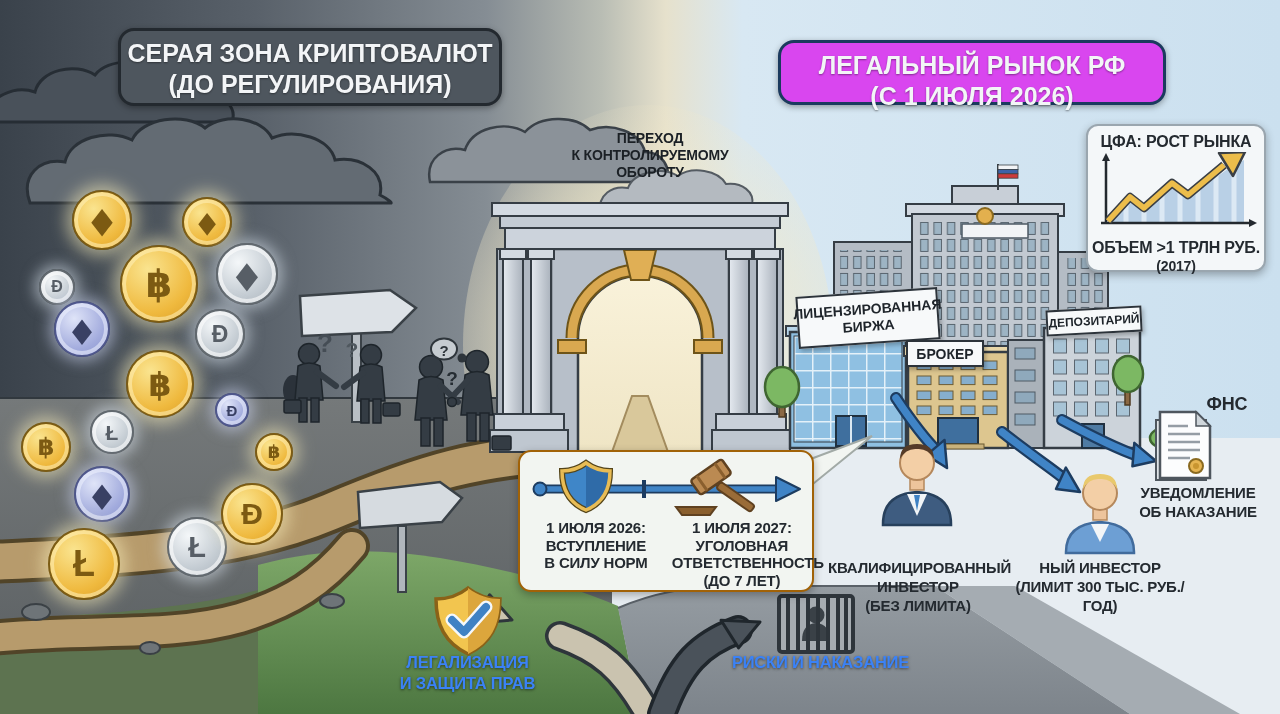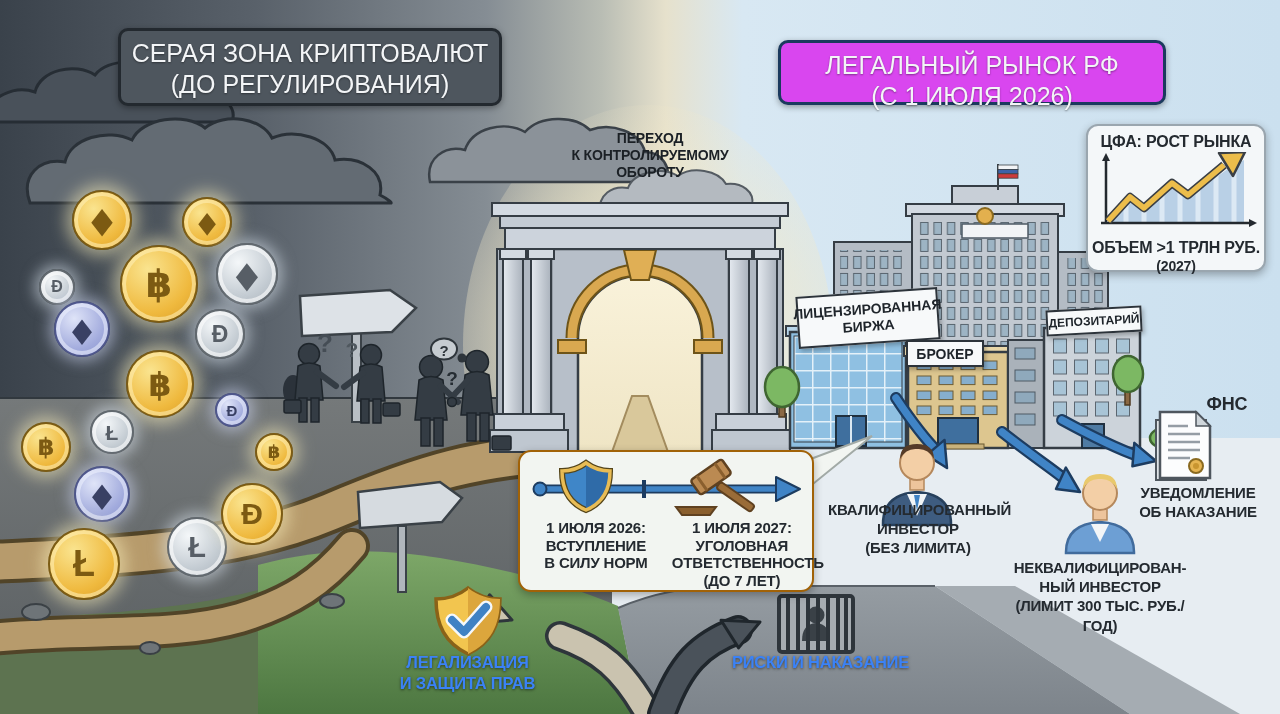--- a/index.html
+++ b/index.html
@@ -1,22 +1,22 @@
 <!DOCTYPE html>
 <html><head>
 <meta charset="utf-8">
 <style>
   html,body{margin:0;padding:0;background:#1d2227;}
   .stage{position:relative;width:1280px;height:714px;overflow:hidden;
          font-family:"Liberation Sans","DejaVu Sans",sans-serif;}
   .abs{position:absolute;}
   .txt{font-weight:bold;text-align:center;color:#242a30;letter-spacing:-0.2px;}
   .white{color:#3b82f6;text-shadow:0 1px 3px rgba(0,0,0,.55);}
-  .titlebox{box-sizing:border-box;border-radius:10px;text-align:center;
-            font-weight:normal;color:#f3f5f7;text-shadow:0 1px 2px rgba(0,0,0,.4);
+  .titlebox{box-sizing:border-box;border-radius:16px;text-align:center;
+            font-weight:bold;color:#f3f5f7;text-shadow:0 1px 2px rgba(0,0,0,.4);
             font-size:25px;line-height:1.25;padding-top:7px;
             border:3px solid #23292f;box-shadow:0 2px 6px rgba(0,0,0,.35);}
   .card{box-sizing:border-box;background:#f2f5f1;border:2px solid #a16207;
         border-radius:13px;box-shadow:0 3px 9px rgba(0,0,0,.30);}
   .sign{box-sizing:border-box;background:#f7f9fa;border:2px solid #2c333a;
         font-weight:bold;text-align:center;color:#1e242a;
         box-shadow:2px 3px 4px rgba(0,0,0,.25);display:flex;align-items:center;justify-content:center;}
   .coin{position:absolute;border-radius:50%;display:flex;align-items:center;
         justify-content:center;font-weight:bold;line-height:1;}
   .c-gold{background:radial-gradient(circle at 35% 30%,#fae48f,#efb93e 62%,#d89a25);
@@ -406,21 +406,21 @@
           <path d="M 34,10 V 71 M 52,10 V 71 M 70,10 V 71 M 88,10 V 71 M 106,10 V 71 M 124,10 V 71 M 142,10 V 71" stroke="#dce9f4" stroke-width="5"></path>
         </g>
     <path d="M 14,6 V 71 M 9,71 H 160" stroke="#23292f" stroke-width="2.5" fill="none"></path>
     <polygon points="14,1 10,9 18,9" fill="#23292f"></polygon>
     <polygon points="165,71 157,67 157,75" fill="#23292f"></polygon>
     <path d="M 16,69 L 38,45 L 52,56 L 80,31 L 96,43 L 132,13" stroke="#3a3f45" stroke-width="8.5" fill="none" stroke-linejoin="round"></path>
     <path d="M 16,69 L 38,45 L 52,56 L 80,31 L 96,43 L 132,13" stroke="#ecbd4b" stroke-width="5.5" fill="none" stroke-linejoin="round"></path>
     <polygon points="127,1 153,0 141,24" fill="#ecbd4b" stroke="#3a3f45" stroke-width="2.5" stroke-linejoin="round"></polygon>
   </svg>
   <div class="txt" style="font-size:16px;margin-top:9px;">ОБЪЕМ &gt;1 ТРЛН РУБ.</div>
-  <div class="txt" style="font-size:14px;margin-top:1px;">(2027)</div>
+  <div class="txt" style="font-size:14px;margin-top:1px;">(2017)</div>
 </div>
 
 <div class="abs sign" style="left:797px;top:292px;width:142px;height:52px;font-size:14px;line-height:1.25;transform:rotate(-4deg);flex-direction:column;">
   <div>ЛИЦЕНЗИРОВАННАЯ</div>
   <div>БИРЖА</div>
 </div>
 <div class="abs sign" style="left:906px;top:340px;width:78px;height:27px;font-size:14px;">
       <span>БРОКЕР</span>
     </div>
 <div class="abs sign" style="left:1046px;top:308px;width:96px;height:26px;font-size:12px;transform:rotate(-3deg);">
@@ -464,27 +464,26 @@
     </div>
   </div>
 </div>
 
 <div class="abs txt" style="left:1182px;top:394px;width:90px;font-size:18px;">ФНС</div>
 <div class="abs txt" style="left:1128px;top:484px;width:140px;font-size:15px;line-height:1.25;">
   <div>УВЕДОМЛЕНИЕ</div>
   <div>ОБ НАКАЗАНИЕ</div>
 </div>
 
-<div class="abs txt" style="left:828px;top:500px;width:180px;font-size:15px;line-height:1.28;">
+<div class="abs txt" style="left:828px;top:558px;width:180px;font-size:15px;line-height:1.28;">
   <div>КВАЛИФИЦИРОВАННЫЙ</div>
   <div>ИНВЕСТОР</div>
   <div>(БЕЗ ЛИМИТА)</div>
 </div>
 <div class="abs txt" style="left:1000px;top:558px;width:200px;font-size:15px;line-height:1.28;">
-  <div>НЕКВАЛИФИЦИРОВАН-</div>
   <div>НЫЙ ИНВЕСТОР</div>
   <div>(ЛИМИТ 300 ТЫС. РУБ./ГОД)</div>
 </div>
 
 <div class="abs txt white" style="left:385px;top:652px;width:165px;font-size:16.5px;line-height:1.25;">
   <div>ЛЕГАЛИЗАЦИЯ</div>
   <div>И ЗАЩИТА ПРАВ</div>
 </div>
 <div class="abs txt white" style="left:728px;top:652px;width:185px;font-size:16.5px;line-height:1.25;">
   <div>РИСКИ И НАКАЗАНИЕ</div>

